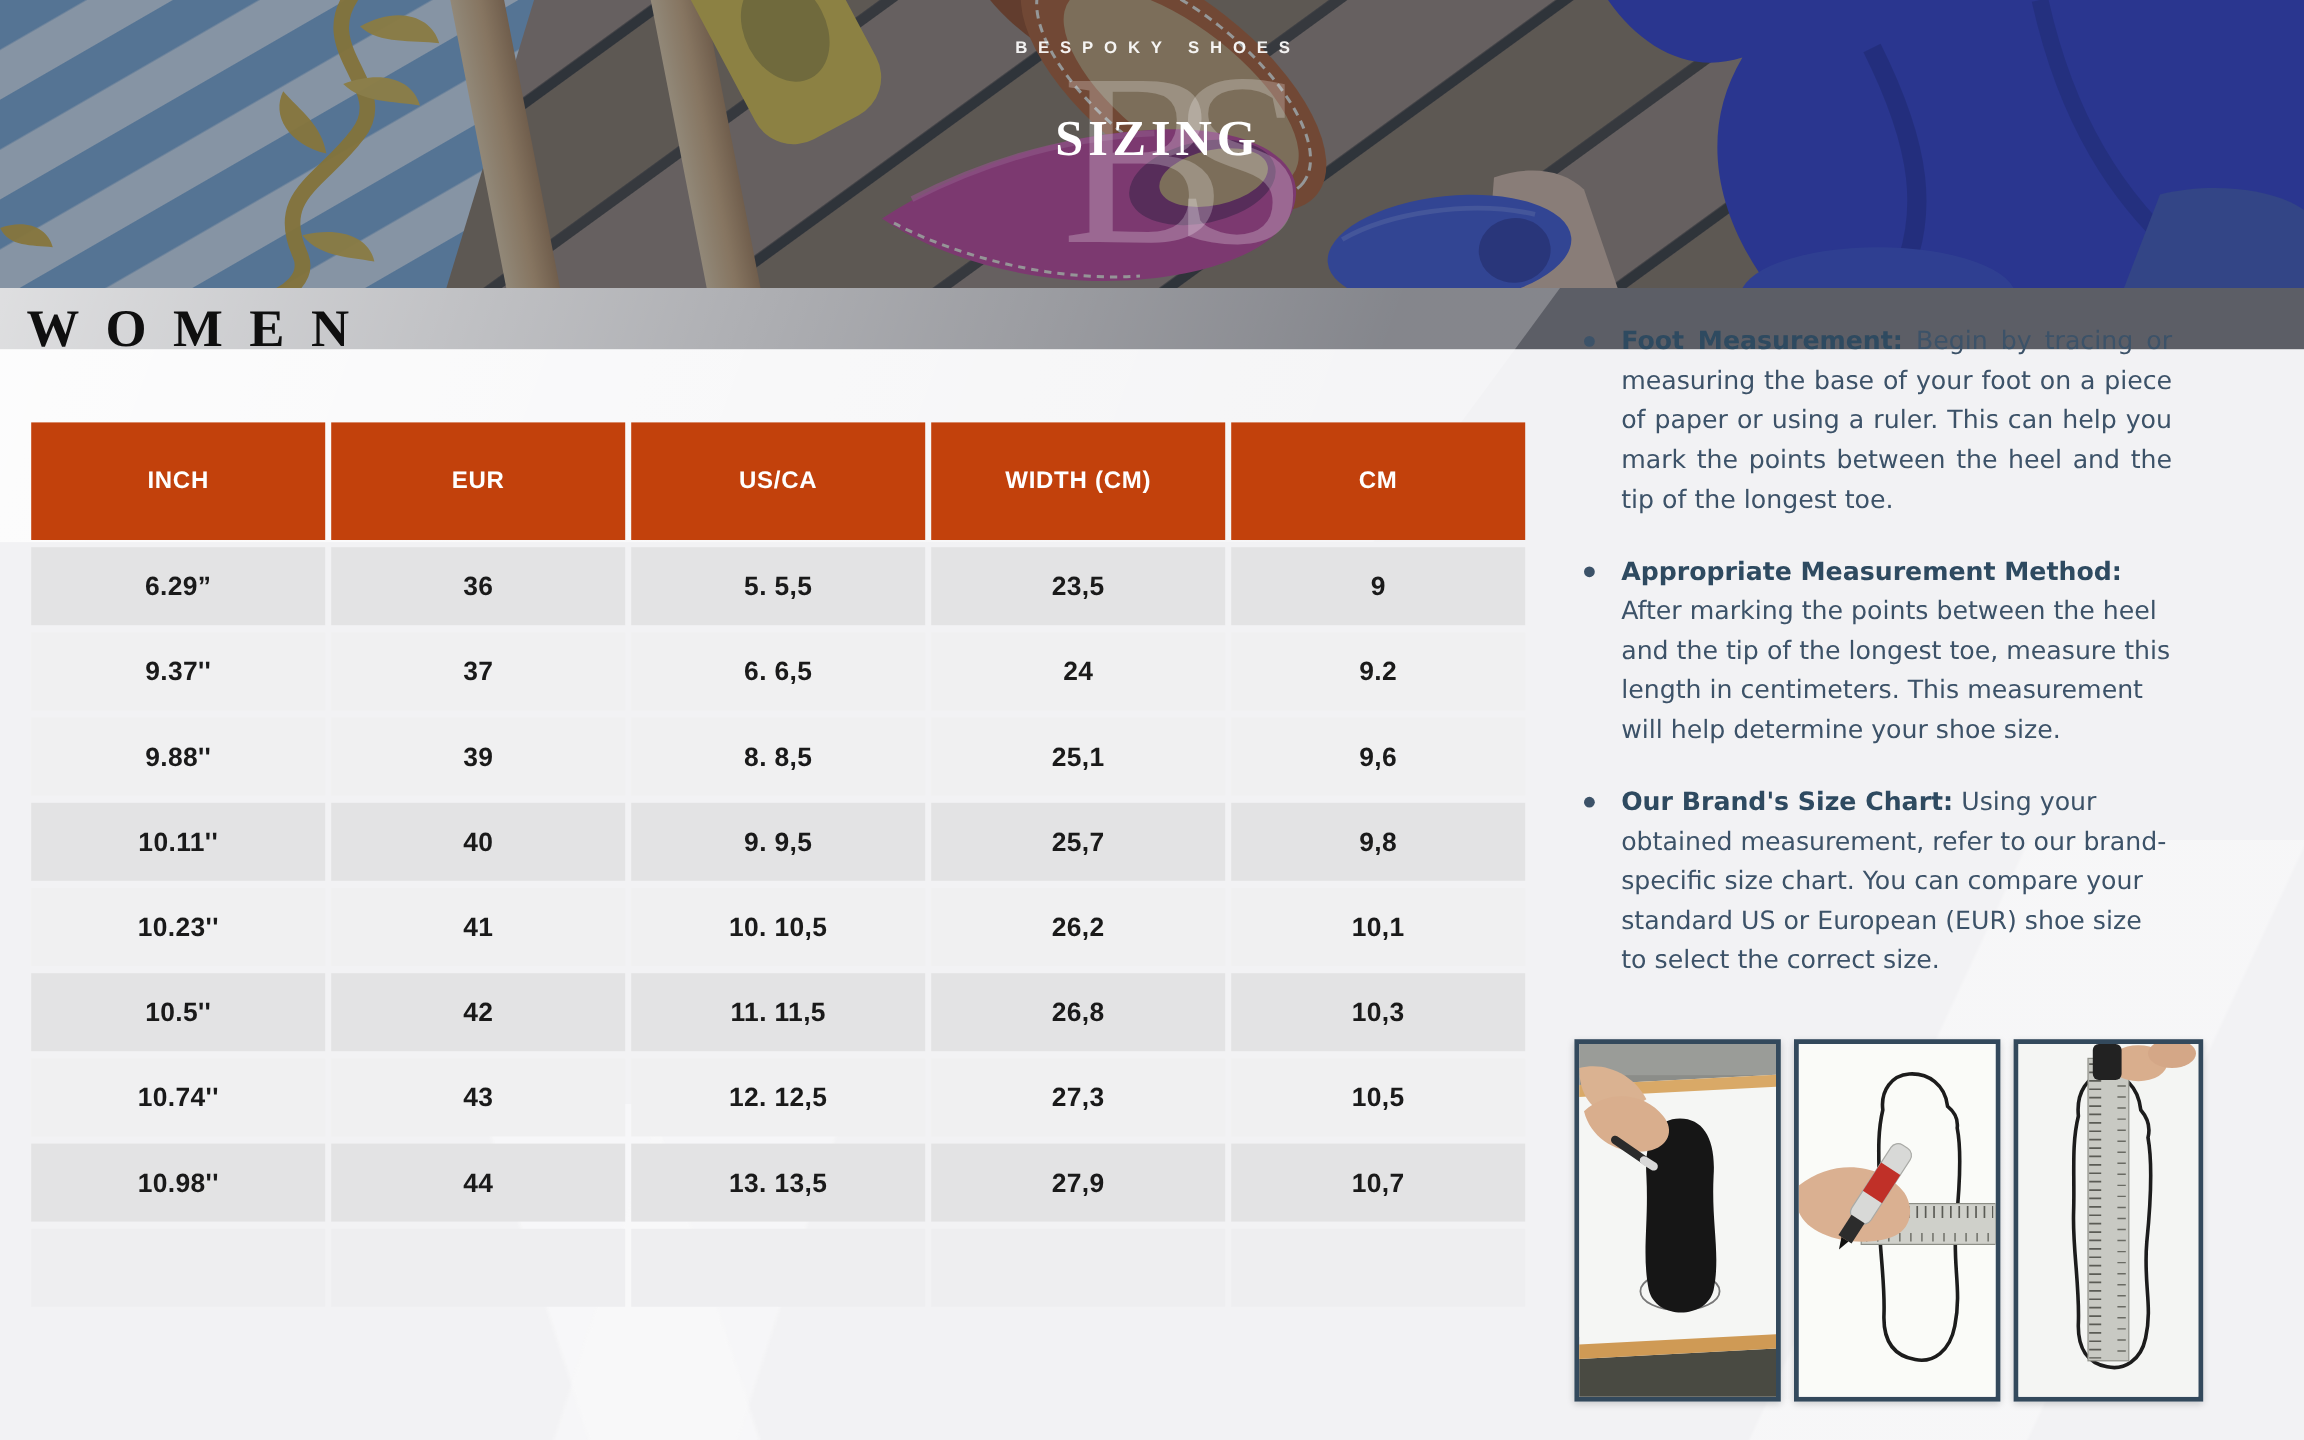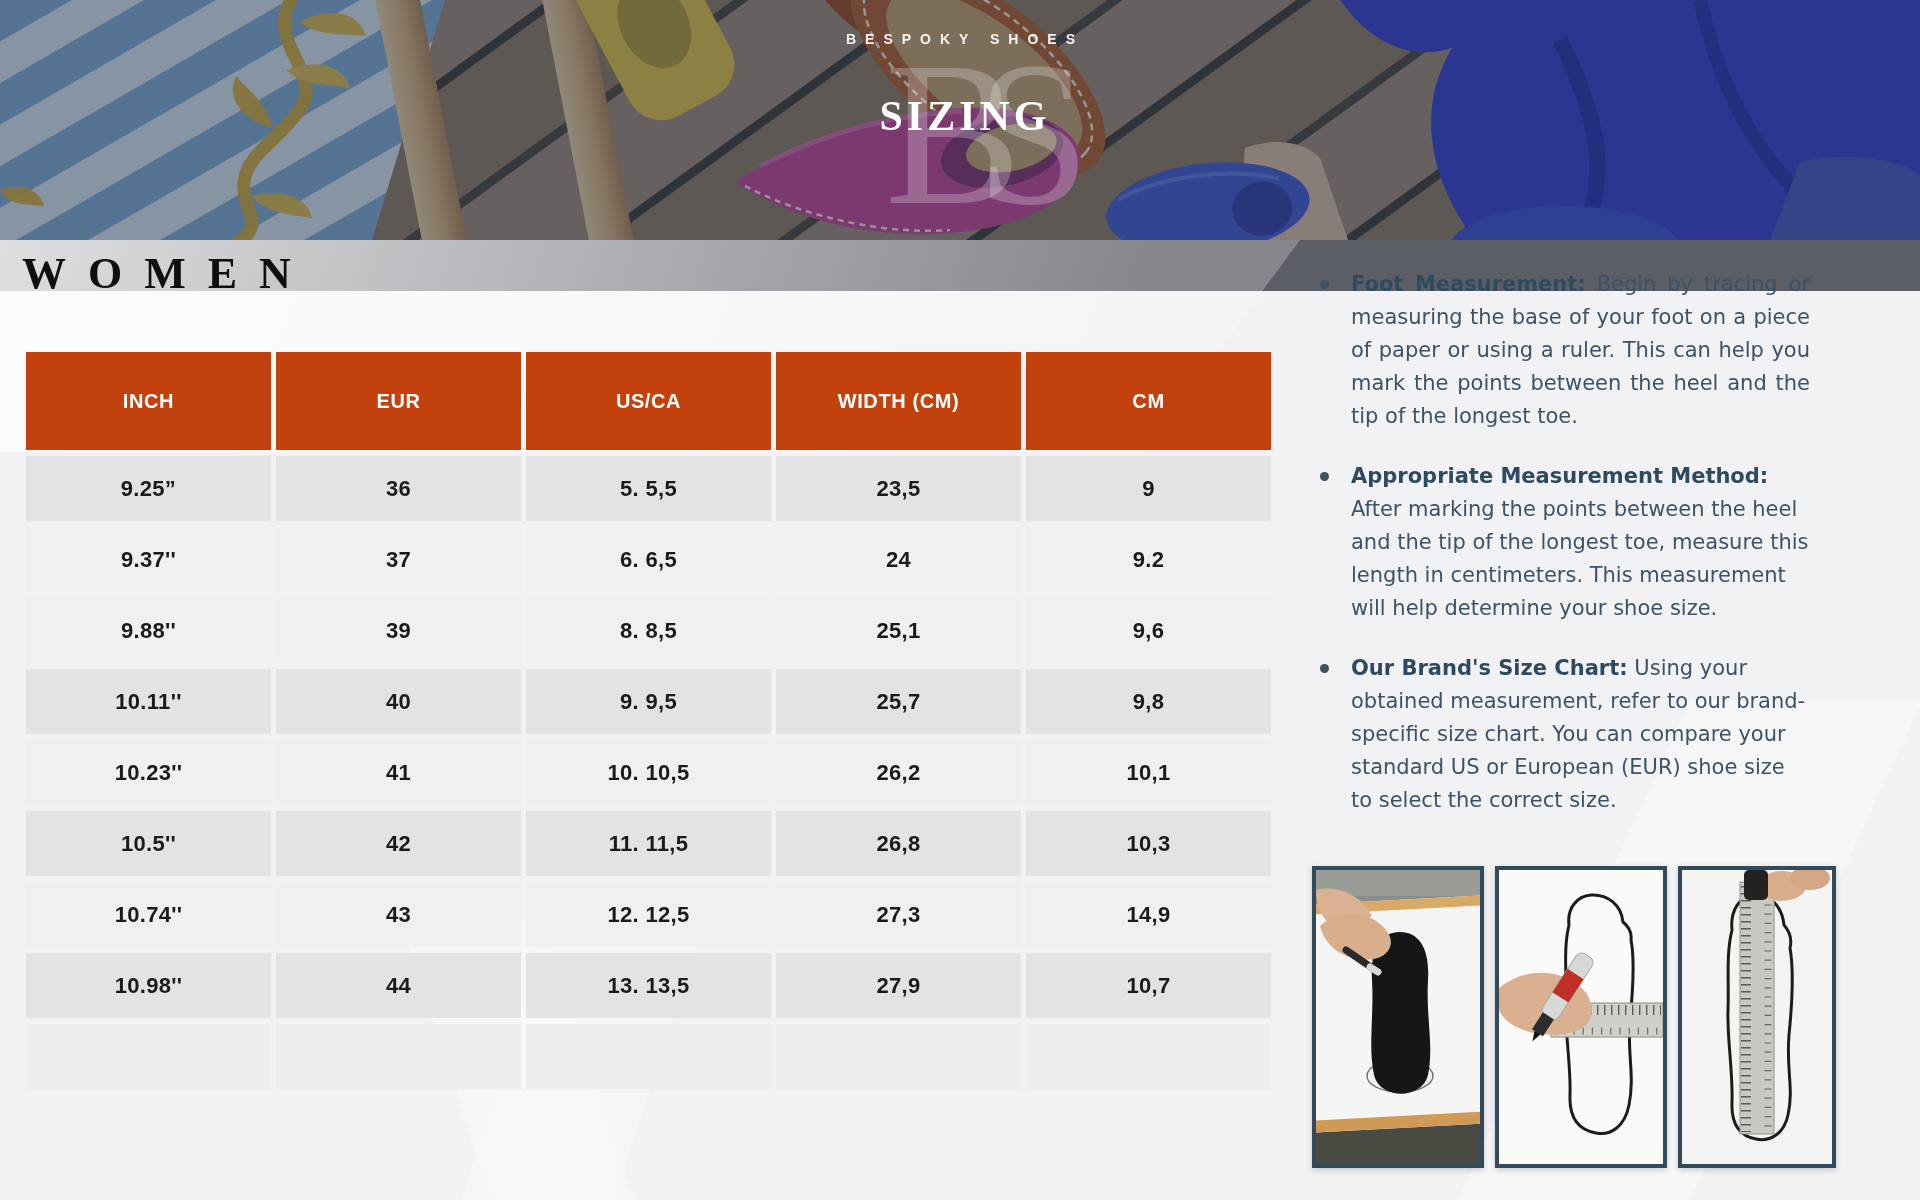--- a/index.html
+++ b/index.html
@@ -171,21 +171,21 @@
   <section class="size-table">
     <div class="t-head">
       <div class="hcell">INCH</div>
       <div class="hcell">EUR</div>
       <div class="hcell">US/CA</div>
       <div class="hcell">WIDTH (CM)</div>
       <div class="hcell">CM</div>
     </div>
     <div id="t-body">
         <div class="t-row odd">
-          <div class="cell">9.25”</div>
+          <div class="cell">6.29”</div>
           <div class="cell">36</div>
           <div class="cell">5. 5,5</div>
           <div class="cell">23,5</div>
           <div class="cell">9</div>
         </div>
         <div class="t-row even">
           <div class="cell">9.37''</div>
           <div class="cell">37</div>
           <div class="cell">6. 6,5</div>
           <div class="cell">24</div>
@@ -217,21 +217,21 @@
           <div class="cell">42</div>
           <div class="cell">11. 11,5</div>
           <div class="cell">26,8</div>
           <div class="cell">10,3</div>
         </div>
         <div class="t-row even">
           <div class="cell">10.74''</div>
           <div class="cell">43</div>
           <div class="cell">12. 12,5</div>
           <div class="cell">27,3</div>
-          <div class="cell">14,9</div>
+          <div class="cell">10,5</div>
         </div>
         <div class="t-row odd">
           <div class="cell">10.98''</div>
           <div class="cell">44</div>
           <div class="cell">13. 13,5</div>
           <div class="cell">27,9</div>
           <div class="cell">10,7</div>
         </div>
         <div class="t-row empty">
           <div class="cell"></div>

